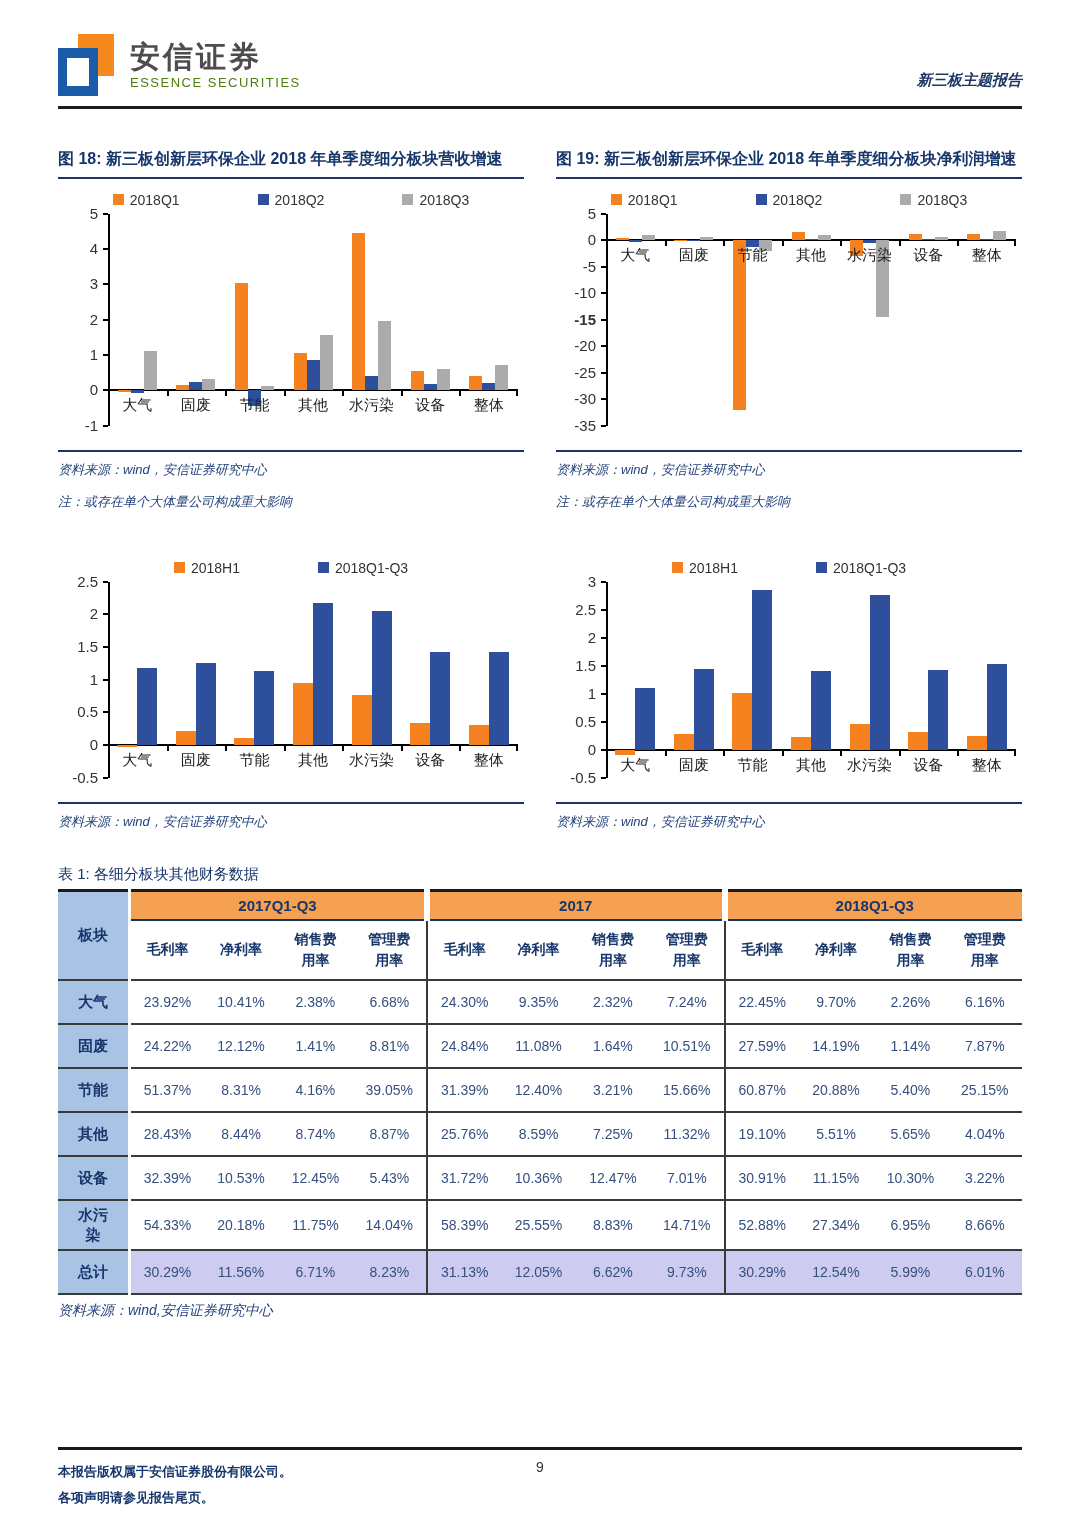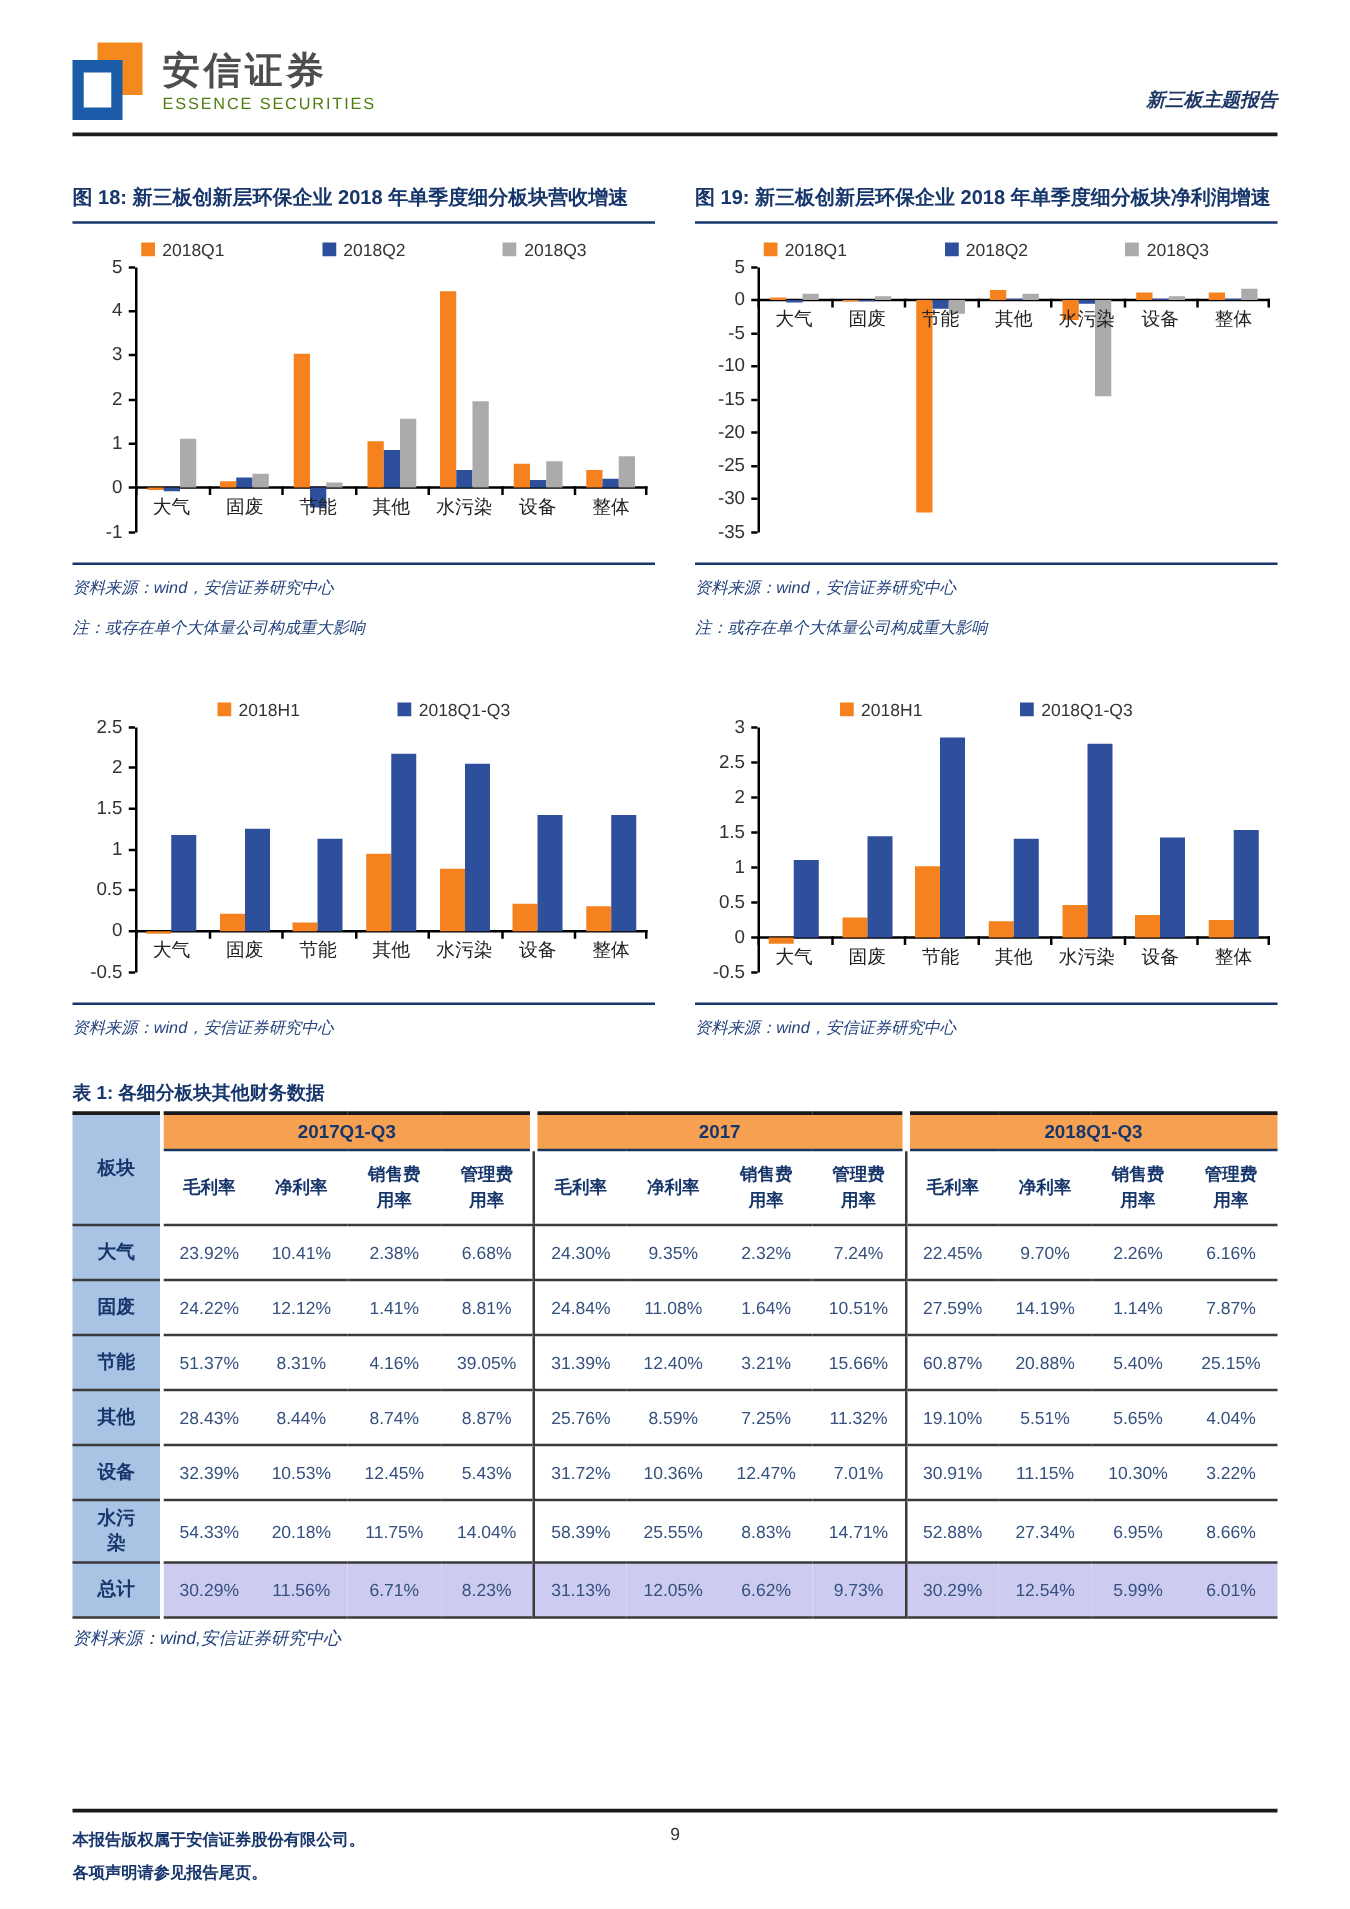--- a/index.html
+++ b/index.html
@@ -36,21 +36,21 @@
   .zero-line{position:absolute;left:0;right:0;height:2px;background:#000;z-index:0;}
   .xcat{position:absolute;transform:translateX(-50%);font-size:15px;color:#222;
         white-space:nowrap;z-index:3;}
   .xtick-mark{position:absolute;width:2px;height:7px;background:#000;z-index:1;}
   .bar{position:absolute;z-index:1;}
   .src-line{border-top:2px solid #17366B;margin-top:24px;padding-top:9px;
             font-style:italic;font-size:13px;color:#24437C;}
   .note-line{font-style:italic;font-size:13px;color:#24437C;margin-top:14px;}
   
   .table-block{margin-top:34px;}
-  .table-title{color:#17366B;font-weight:bold;font-size:15px;margin-bottom:5px;}
+  .table-title{color:#17366B;font-weight:normal;font-size:15px;margin-bottom:5px;}
   table.fin{width:100%;border-collapse:collapse;border-top:3px solid #1a1a1a;
             border-bottom:2px solid #3a3a3a;table-layout:fixed;}
   th.rowhead,td.rowhead{background:#A9C3E5;color:#17366B;font-weight:bold;font-size:15px;
             width:44px;padding:4px 13px;text-align:center;line-height:1.35;
             border-right:3px solid #fff;word-break:break-all;}
   th.group-head{background:#F6A052;color:#17366B;font-weight:bold;font-size:15px;
             text-align:center;padding:5px 0;border-bottom:2px solid #17365D;}
   th.g2{border-left:6px solid #fff;}
   th.sub-head{color:#17366B;font-weight:bold;font-size:14px;text-align:center;
             padding:8px 12px;border-bottom:2px solid #3a3a3a;line-height:1.5;background:#fff;}
@@ -182,21 +182,21 @@
       <div class="chart chart-q">
           <div class="yaxis-line"></div>
           <div class="ytick-label" style="top: calc(0% - 9px);">5</div>
           <div class="ytick-mark" style="top: calc(0% - 1px); left: 45px;"></div>
           <div class="ytick-label" style="top: calc(12.5% - 9px);">0</div>
           <div class="ytick-mark" style="top: calc(12.5% - 1px); left: 45px;"></div>
           <div class="ytick-label" style="top: calc(25% - 9px);">-5</div>
           <div class="ytick-mark" style="top: calc(25% - 1px); left: 45px;"></div>
           <div class="ytick-label" style="top: calc(37.5% - 9px);">-10</div>
           <div class="ytick-mark" style="top: calc(37.5% - 1px); left: 45px;"></div>
-          <div class="ytick-label" style="top: calc(50% - 9px);">-15</div>
+          <div class="ytick-label" style="top: calc(50% - 9px); font-weight: bold;">-15</div>
           <div class="ytick-mark" style="top: calc(50% - 1px); left: 45px;"></div>
           <div class="ytick-label" style="top: calc(62.5% - 9px);">-20</div>
           <div class="ytick-mark" style="top: calc(62.5% - 1px); left: 45px;"></div>
           <div class="ytick-label" style="top: calc(75% - 9px);">-25</div>
           <div class="ytick-mark" style="top: calc(75% - 1px); left: 45px;"></div>
           <div class="ytick-label" style="top: calc(87.5% - 9px);">-30</div>
           <div class="ytick-mark" style="top: calc(87.5% - 1px); left: 45px;"></div>
           <div class="ytick-label" style="top: calc(100% - 9px);">-35</div>
           <div class="ytick-mark" style="top: calc(100% - 1px); left: 45px;"></div>
           <div class="plot">

